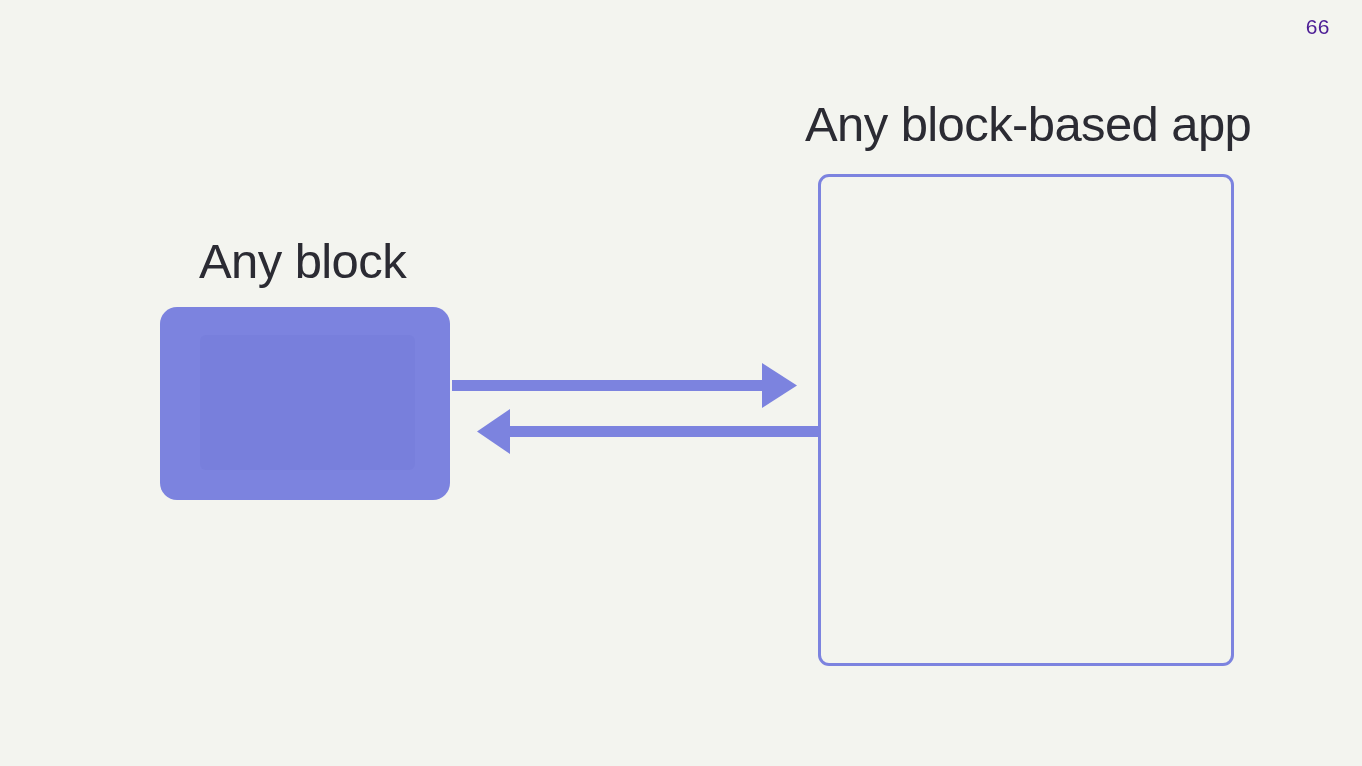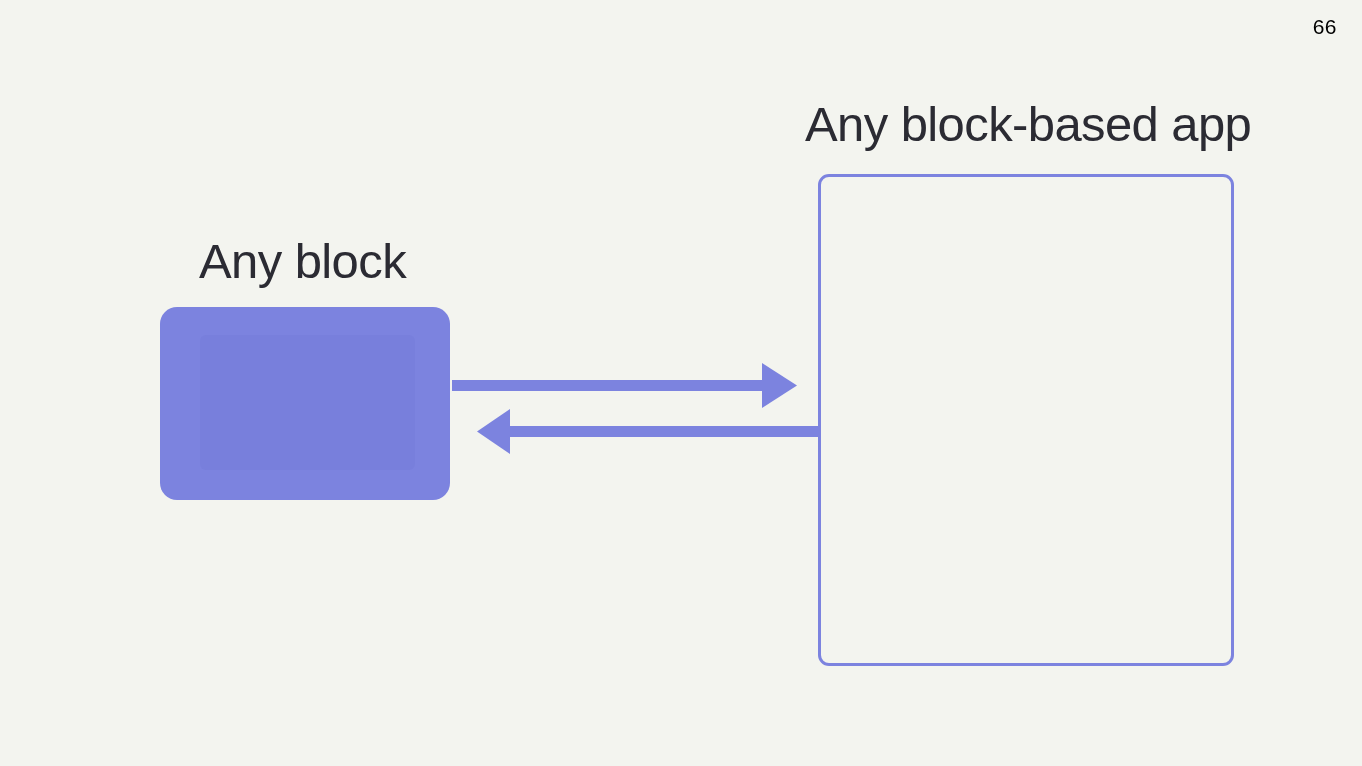--- a/index.html
+++ b/index.html
@@ -15,25 +15,25 @@
   #slide {
     position: relative;
     width: 1362px;
     height: 766px;
     background: #f3f4ef;
   }
 
   
   #page-number {
     position: absolute;
-    right: 25px;
+    right: 32px;
     top: 15px;
     font-size: 21px;
     letter-spacing: 0.5px;
-    color: #000000;
+    color: #4c1d95;
     font-family: "Liberation Sans", sans-serif;
     user-select: none;
   }
 
   
   .heading {
     position: absolute;
     font-family: "Liberation Sans", sans-serif;
     font-weight: 400;
     font-size: 49px;

